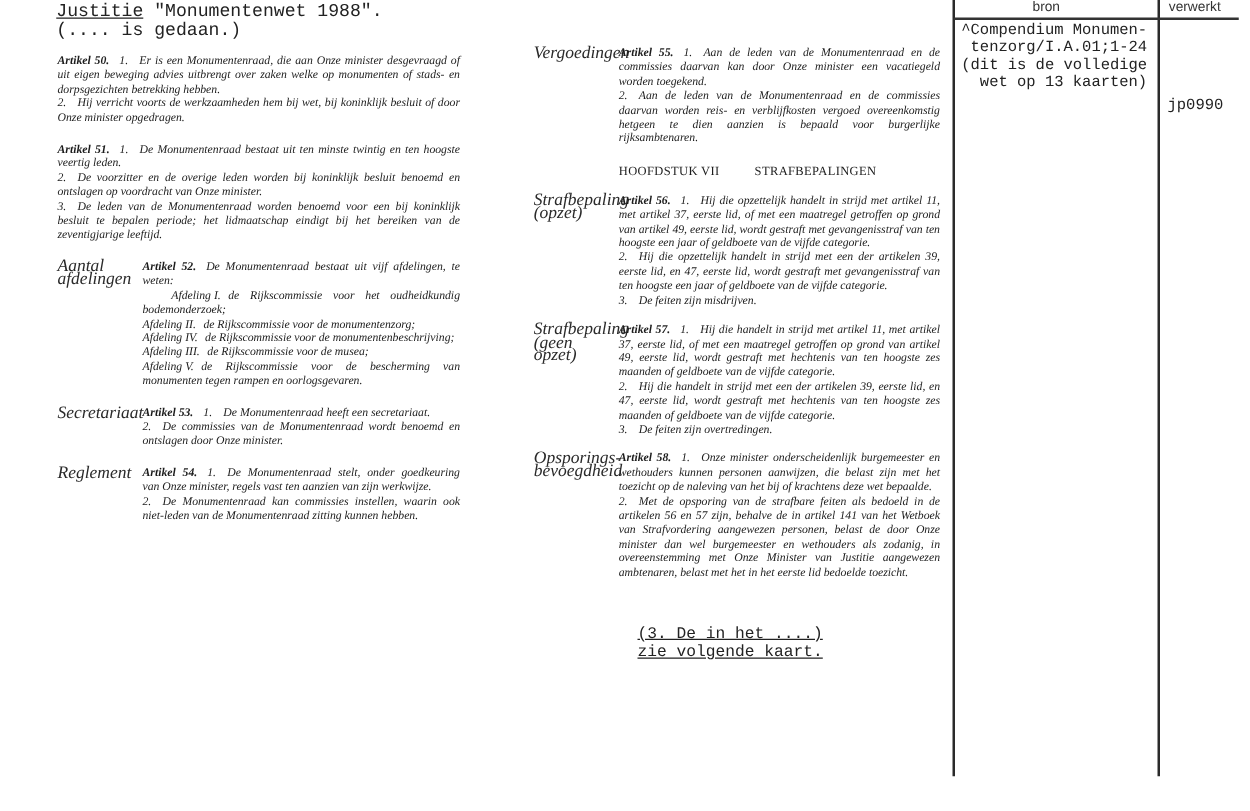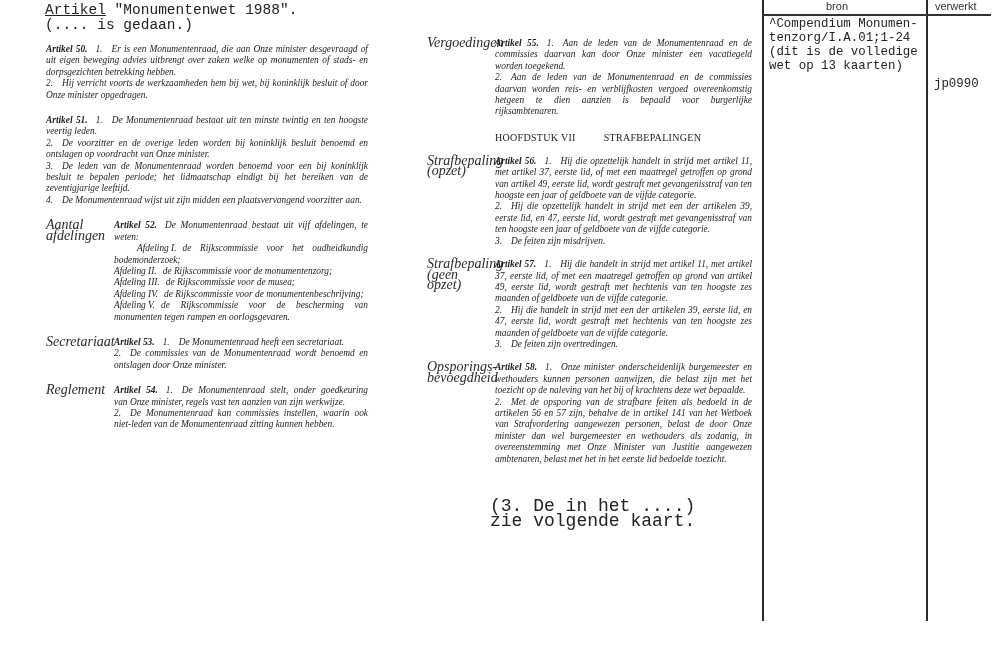--- a/index.html
+++ b/index.html
@@ -16,62 +16,61 @@
   .col-right { left: 427px; top: 38px; width: 325px; }
   .chapter { font-size: 10px; letter-spacing: 0.3px; margin-left: 68px; height: 14px; }
   .chapter span + span { margin-left: 28px; }
   .art { display: flex; font-size: 9.4px; line-height: 11.4px; }
   .art .margin { width: 68px; flex: none; font-style: italic; font-size: 14px; line-height: 10.4px; color: #2a2a2a; }
   .art .body { flex: 1; text-align: justify; }
   .art .body p { margin: 0; font-style: italic; }
   .art .body b { font-weight: bold; }
   .art .body .n { display: inline-block; width: 16px; }
   .art .body b + .n { margin-left: 6px; }
-  .typed-note { position: absolute; left: 490px; top: 499px; font-size: 18px; line-height: 15px; }
+  .typed-note { position: absolute; left: 510px; top: 499px; font-size: 13px; line-height: 15px; text-decoration: underline; }
   
-  .card-table { position: absolute; left: 0; top: 0; width: 1000px; height: 649px; pointer-events: none; }
+  .card-table { position: absolute; left: 0; top: 0; width: 1000px; height: 649px; pointer-events: none; text-align: right; }
   .vline { position: absolute; top: 0; width: 2px; background: #2a2a2a; }
   .hline { position: absolute; height: 1.5px; background: #333; }
   .th { position: absolute; top: 0; font-family: "Liberation Sans", "DejaVu Sans", sans-serif; font-size: 11px; color: #333; }
   .bron-text { position: absolute; left: 769px; top: 17px; font-size: 12.4px; line-height: 14px; white-space: pre; }
   .verwerkt-text { position: absolute; left: 934px; top: 77px; font-size: 12.4px; line-height: 14px; }
 </style>
 </head>
 <body>
 
 <div class="header-typed typed">
-  <div><span class="u">Artikel</span><span> "Monumentenwet 1988".</span></div>
+  <div><span class="u">Justitie</span><span> "Monumentenwet 1988".</span></div>
   <div>(.... is gedaan.)</div>
 </div>
 
 <div class="col col-left">
   <div id="left-articles">
       <div class="art" style="margin-top: 6px;">
         <div class="body">
           <p><b>Artikel 50.</b><span class="n" style="margin-left: 8px;">1.</span><span>Er is een Monumentenraad, die aan Onze minister desgevraagd of uit eigen beweging advies uitbrengt over zaken welke op monumenten of stads- en dorpsgezichten betrekking hebben.</span></p>
           <p><span class="n">2.</span><span>Hij verricht voorts de werkzaamheden hem bij wet, bij koninklijk besluit of door Onze minister opgedragen.</span></p>
         </div>
       </div>
       <div class="art" style="margin-top: 14px;">
         <div class="body">
           <p><b>Artikel 51.</b><span class="n" style="margin-left: 8px;">1.</span><span>De Monumentenraad bestaat uit ten minste twintig en ten hoogste veertig leden.</span></p>
           <p><span class="n">2.</span><span>De voorzitter en de overige leden worden bij koninklijk besluit benoemd en ontslagen op voordracht van Onze minister.</span></p>
           <p><span class="n">3.</span><span>De leden van de Monumentenraad worden benoemd voor een bij koninklijk besluit te bepalen periode; het lidmaatschap eindigt bij het bereiken van de zeventigjarige leeftijd.</span></p>
-          <p><span class="n">4.</span><span>De Monumentenraad wijst uit zijn midden een plaatsvervangend voorzitter aan.</span></p>
         </div>
       </div>
       <div class="art" style="margin-top: 14px;">
         <div class="margin" style="white-space: pre-line;">Aantal
 afdelingen</div>
         <div class="body">
           <p><b>Artikel 52.</b><span style="margin-left: 8px;">De Monumentenraad bestaat uit vijf afdelingen, te weten:</span></p>
           <p><span class="n" style="width: auto; margin-right: 6px; margin-left: 23px;">Afdeling I.</span><span>de Rijkscommissie voor het oudheidkundig bodemonderzoek;</span></p>
           <p><span class="n" style="width: auto; margin-right: 6px;">Afdeling II.</span><span>de Rijkscommissie voor de monumentenzorg;</span></p>
+          <p><span class="n" style="width: auto; margin-right: 6px;">Afdeling IV.</span><span>de Rijkscommissie voor de monumentenbeschrijving;</span></p>
           <p><span class="n" style="width: auto; margin-right: 6px;">Afdeling III.</span><span>de Rijkscommissie voor de musea;</span></p>
-          <p><span class="n" style="width: auto; margin-right: 6px;">Afdeling IV.</span><span>de Rijkscommissie voor de monumentenbeschrijving;</span></p>
           <p><span class="n" style="width: auto; margin-right: 6px;">Afdeling V.</span><span>de Rijkscommissie voor de bescherming van monumenten tegen rampen en oorlogsgevaren.</span></p>
         </div>
       </div>
       <div class="art" style="margin-top: 14px;">
         <div class="margin" style="white-space: pre-line;">Secretariaat</div>
         <div class="body">
           <p><b>Artikel 53.</b><span class="n" style="margin-left: 8px;">1.</span><span>De Monumentenraad heeft een secretariaat.</span></p>
           <p><span class="n">2.</span><span>De commissies van de Monumentenraad wordt benoemd en ontslagen door Onze minister.</span></p>
         </div>
       </div>

